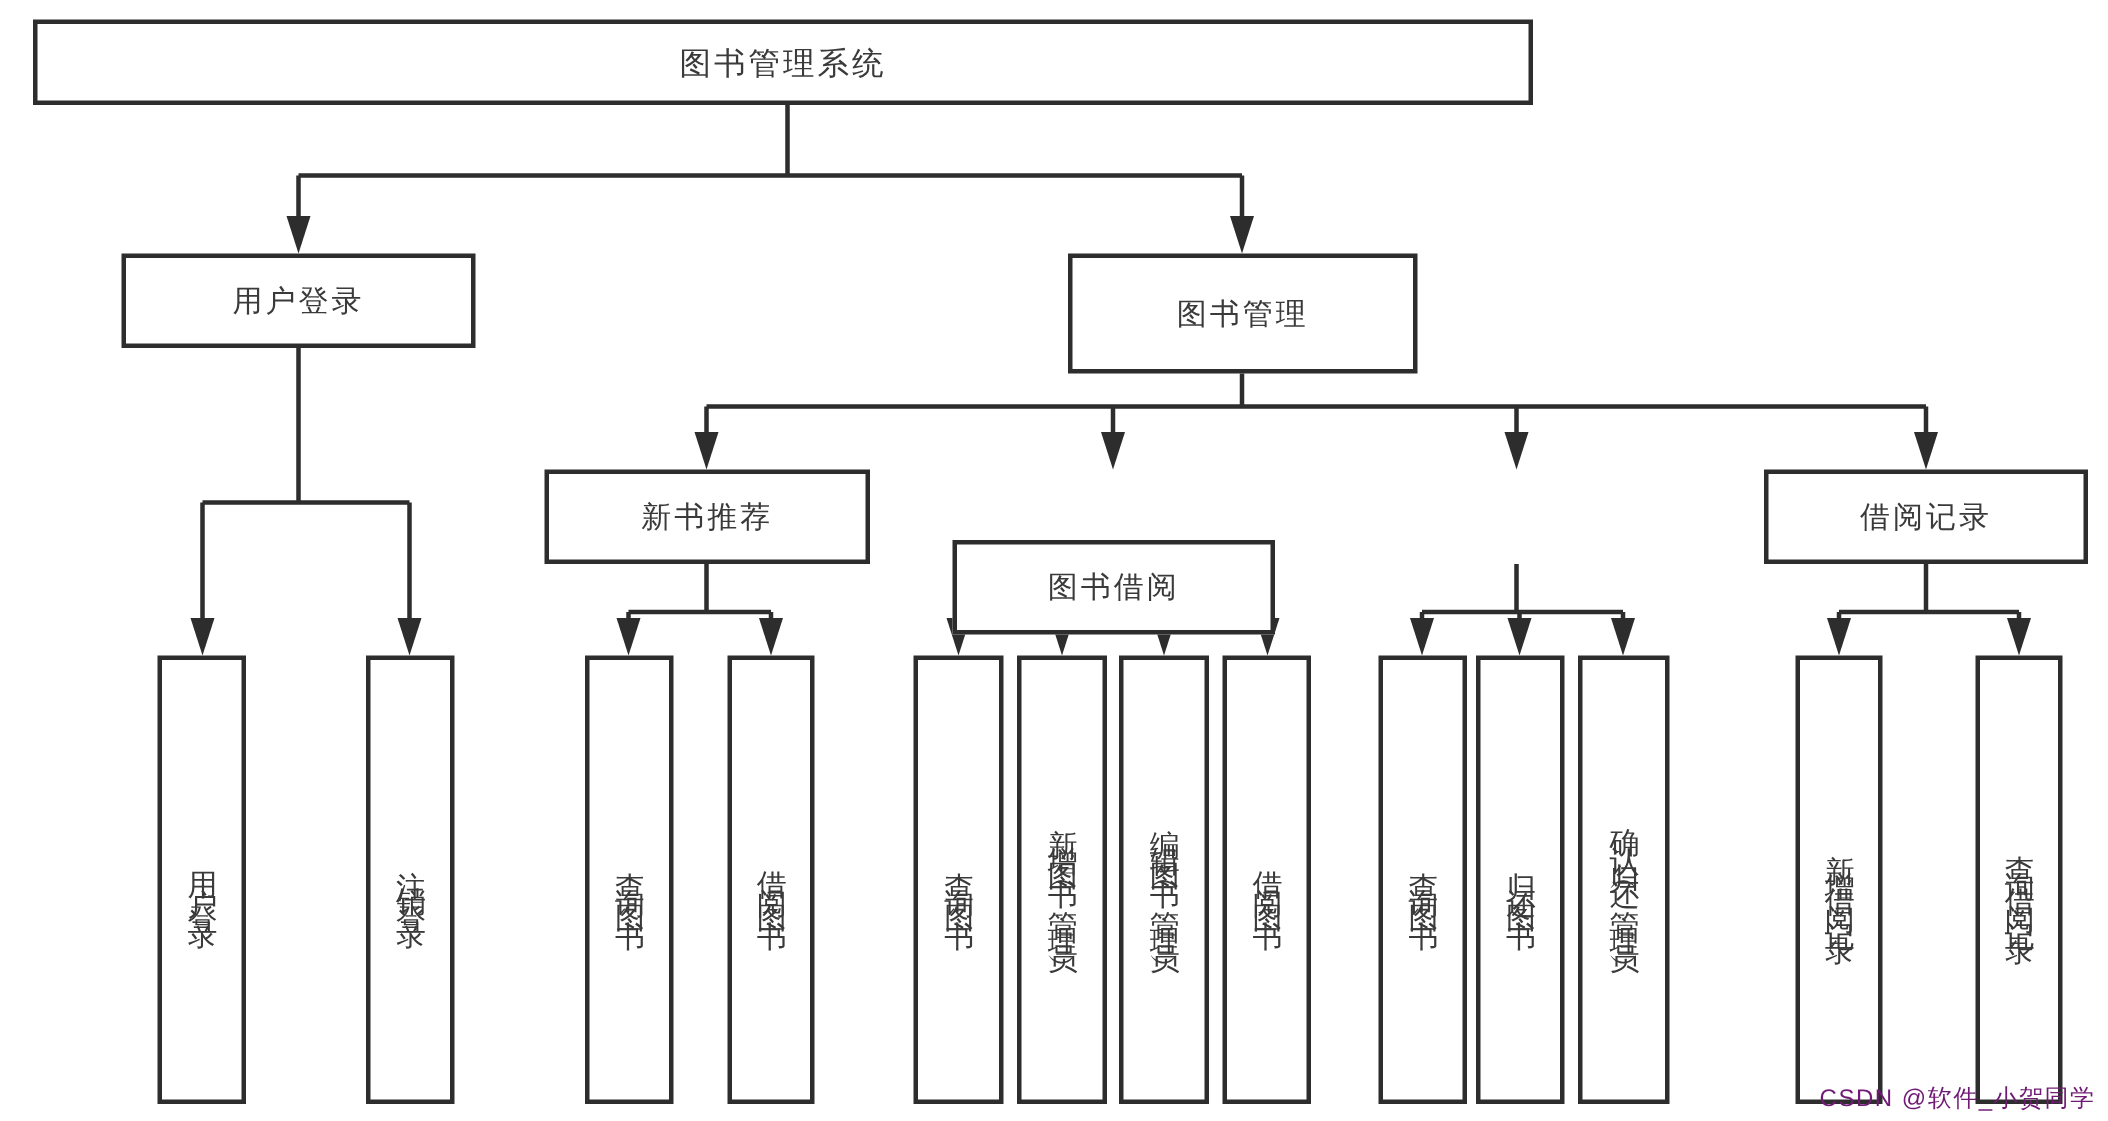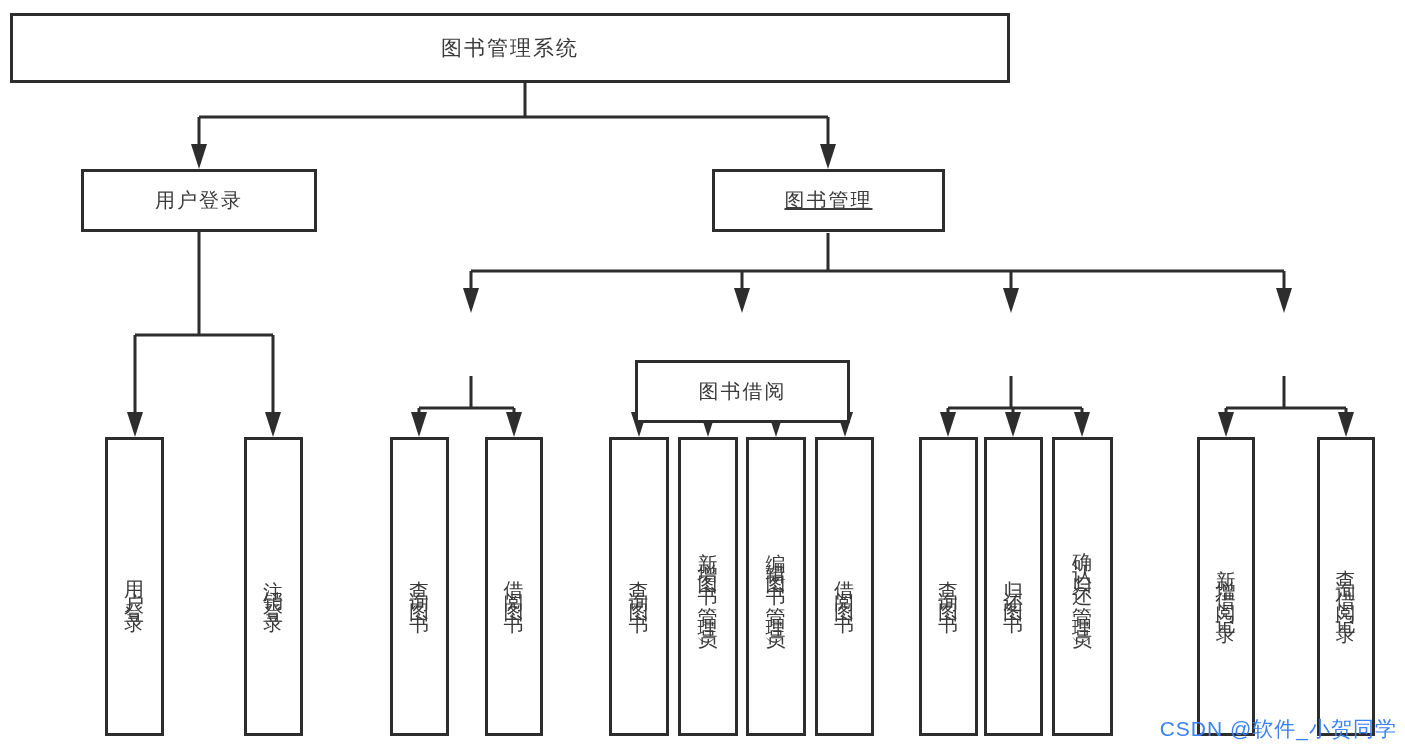--- a/index.html
+++ b/index.html
@@ -40,22 +40,22 @@
     text-orientation: mixed;
     font-size: 20px;
     line-height: 1.1;
     letter-spacing: 11px;
     white-space: nowrap;
   }
   .watermark {
     position: absolute;
     right: 8px;
     bottom: 4px;
-    font-size: 21px;
-    color: #3b82f6;
+    font-size: 16px;
+    color: #701a75;
     letter-spacing: 1px;
   }
 </style>
 </head>
 <body>
 
 <div class="stage">
 
   <svg class="wires" viewBox="0 0 1405 747" aria-hidden="true">
 
@@ -86,26 +86,28 @@
     <path d="M1011 376 V408 M948 408 H1082 M948 408 V418 M1013 408 V418 M1082 408 V418"></path>
     <polygon points="940,412 956,412 948,437"></polygon>
     <polygon points="1005,412 1021,412 1013,437"></polygon>
     <polygon points="1074,412 1090,412 1082,437"></polygon>
 
     <path d="M1284 376 V408 M1226 408 H1346 M1226 408 V418 M1346 408 V418"></path>
     <polygon points="1218,412 1234,412 1226,437"></polygon>
     <polygon points="1338,412 1354,412 1346,437"></polygon>
   </svg>
 
-  <div class="node root-node" style="left:10px; top:13px; width:1000px; height:70px;">图书管理系统</div>
+  <div class="node root-node" style="left:22px; top:13px; width:1000px; height:57px;">图书管理系统</div>
 
   <div class="node h-node" style="left:81px; top:169px; width:236px; height:63px;">用户登录</div>
-  <div class="node h-node" style="left:712px; top:169px; width:233px; height:63px;text-decoration:underline;">图书管理</div>
+  <div class="node h-node" style="left:712px; top:169px; width:233px; height:80px;">图书管理</div>
 
+  <div class="node h-node" style="left:363px; top:313px; width:217px; height:63px;">新书推荐</div>
   <div class="node h-node" style="left:635px; top:313px; width:215px; height:63px;margin-top:47px;">图书借阅</div>
+  <div class="node h-node" style="left:1176px; top:313px; width:216px; height:63px;">借阅记录</div>
 
   <div class="node leaf" style="left:105px; top:437px; width:59px; height:299px;">
     <span>用户登录</span>
   </div>
   <div class="node leaf" style="left:244px; top:437px; width:59px; height:299px;">
     <span>注销登录</span>
   </div>
 
   <div class="node leaf" style="left:390px; top:437px; width:59px; height:299px;">
     <span>查询图书</span>

